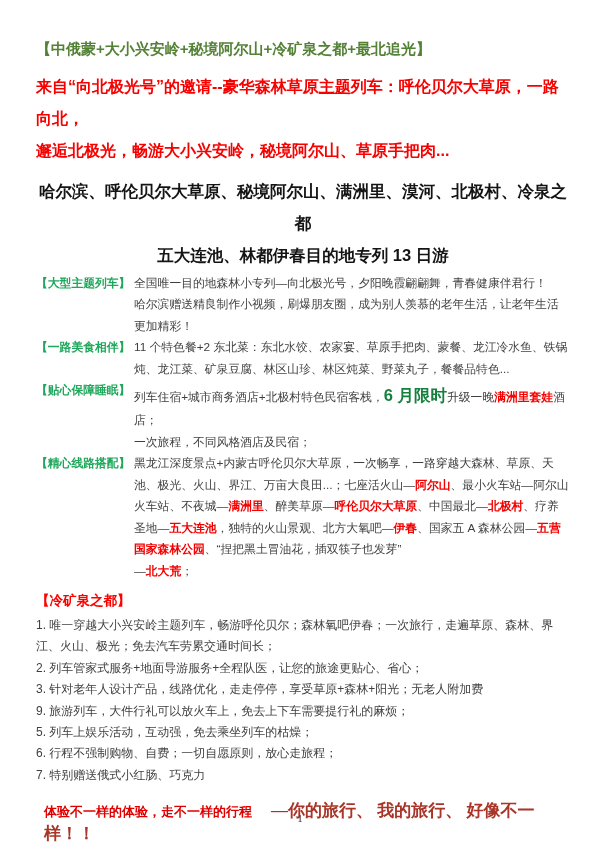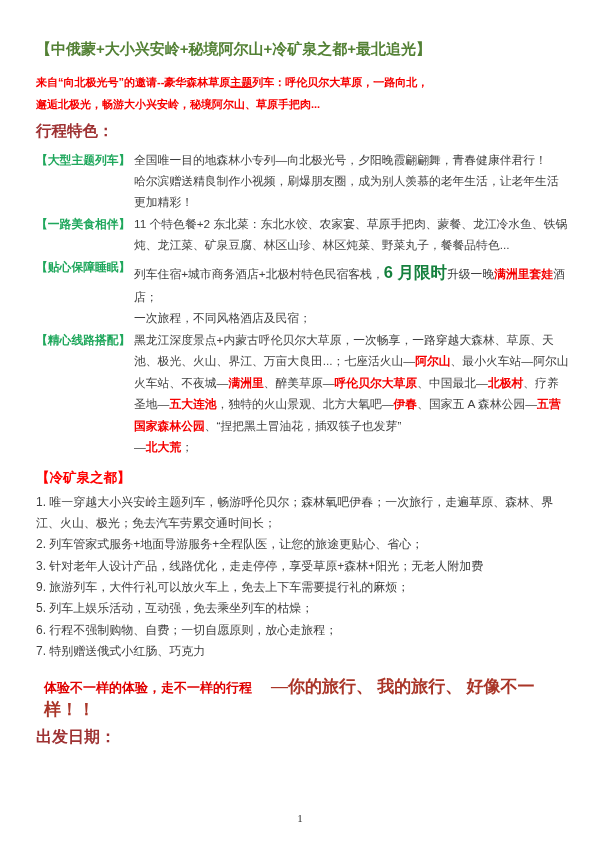--- a/index.html
+++ b/index.html
@@ -10,21 +10,21 @@
     padding:38px 30px 0 36px;
     background:#ffffff;
     font-family:"Liberation Sans", sans-serif;
     overflow:hidden;
   }
   .green-title {
     font-size:15px; font-weight:bold; color:#538135;
     margin:0 0 10px; line-height:1.5;
   }
   .invite {
-    font-size:11px; font-weight:bold; color:#F70000;
+    font-size:16px; font-weight:bold; color:#F70000;
     line-height:2.0; margin:0 0 4px;
   }
   .invite .u { text-decoration:underline; }
   .main-title {
     font-size:16.5px; font-weight:bold; color:#141414;
     text-align:center; line-height:1.95; margin:8px 0 2px;
   }
   .t-line { display:block; }
   .serif-red {
     font-family:"Liberation Serif", serif; font-weight:bold;
@@ -54,22 +54,25 @@
 </style>
 </head>
 <body>
 
 <div class="page">
 
   <h1 class="green-title">【中俄蒙+大小兴安岭+秘境阿尔山+冷矿泉之都+最北追光】</h1>
 
   <p class="invite"><span>来自“向北极光号”的邀请--豪华森林草原</span><span class="u">主题</span><span>列车：呼伦贝尔大草原，一路向北，</span><br><span>邂逅北极光，畅游大小兴安岭，秘境阿尔山、草原手把肉...</span></p>
 
+  <h2 class="main-title">
+    <span class="t-line">哈尔滨、呼伦贝尔大草原、秘境阿尔山、满洲里、漠河、北极村、冷泉之都</span>
+    <span class="t-line">五大连池、林都伊春目的地专列 13 日游</span>
+  </h2>
 
-  <h3 class="serif-red">行程特色：</h3>
 
   <div>
     <div class="feature">
       <span class="f-label">【大型主题列车】</span>
       <span class="f-text"><span>全国唯一目的地森林小专列—向北极光号，夕阳晚霞翩翩舞，青春健康伴君行！</span><br><span>哈尔滨赠送精良制作小视频，刷爆朋友圈，成为别人羡慕的老年生活，让老年生活更加精彩！</span></span>
     </div>
     <div class="feature">
       <span class="f-label">【一路美食相伴】</span>
       <span class="f-text"><span>11 个特色餐+2 东北菜：东北水饺、农家宴、草原手把肉、蒙餐、龙江冷水鱼、铁锅炖、龙江菜、矿泉豆腐、林区山珍、林区炖菜、野菜丸子，餐餐品特色...</span></span>
     </div>

